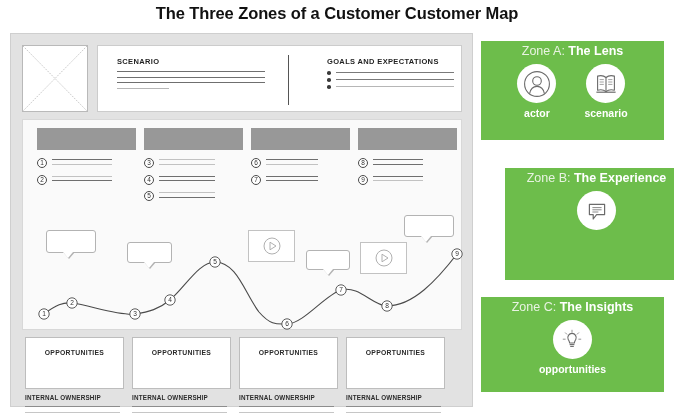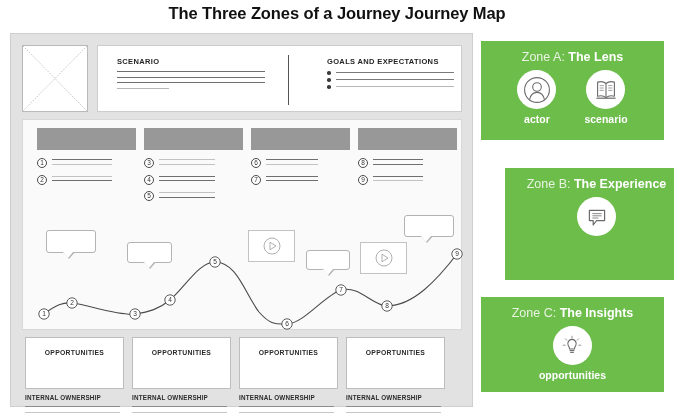--- a/index.html
+++ b/index.html
@@ -174,21 +174,21 @@
   
   .zone {
     position: absolute;
     left: 481px;
     background: #6dbd4b;
   }
   .zone-title {
     text-align: center;
     font-size: 12.5px;
     color: #e8f3e2;
-    padding-top: 9px;
+    padding-top: 3px;
     font-weight: normal;
     white-space: nowrap;
   }
   .zone-title b { color: #ffffff; font-weight: bold; }
   .zone-icons {
     display: flex; justify-content: center;
     gap: 28px; margin-top: 6px;
   }
   .zone-item { text-align: center; }
   .icon-circle {
@@ -201,21 +201,21 @@
   .icon-label {
     font-size: 10.5px; color: #ffffff; font-weight: bold;
     line-height: 12px;
   }
 </style>
 </head>
 <body>
 
 <div id="page">
 
-  <div class="page-title">The Three Zones of a Journey Journey Map</div>
+  <div class="page-title">The Three Zones of a Customer Customer Map</div>
 
   <div class="frame">
 
     <div class="img-placeholder">
       <svg viewBox="0 0 64 65" preserveAspectRatio="none">
         <line x1="0" y1="0" x2="64" y2="65" stroke="#b9b9b9" stroke-width="0.8" stroke-dasharray="1.5 1.2"></line>
         <line x1="64" y1="0" x2="0" y2="65" stroke="#b9b9b9" stroke-width="0.8" stroke-dasharray="1.5 1.2"></line>
       </svg>
     </div>
 

